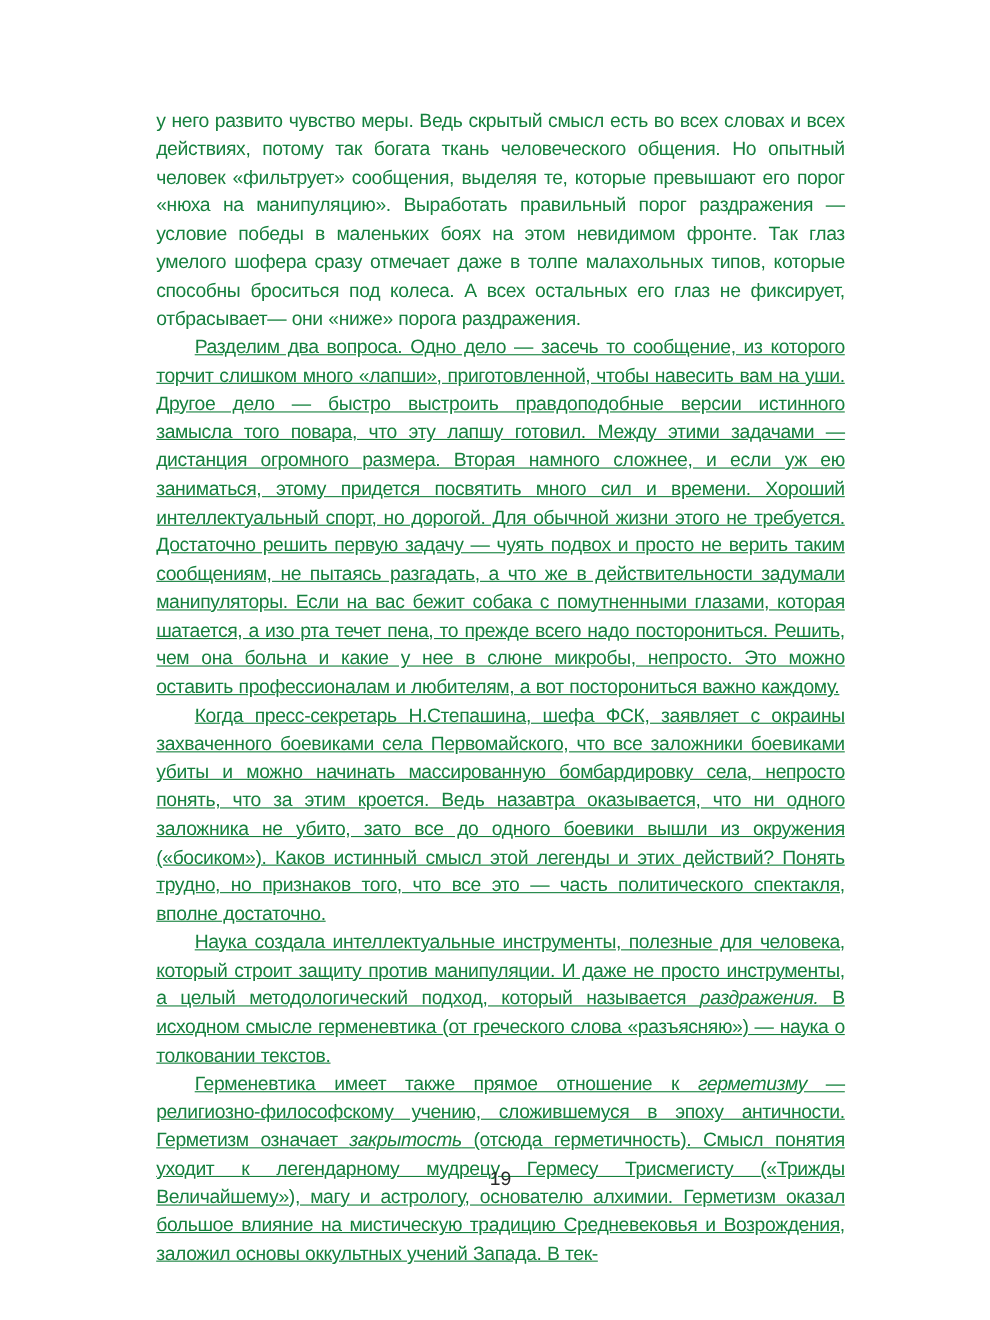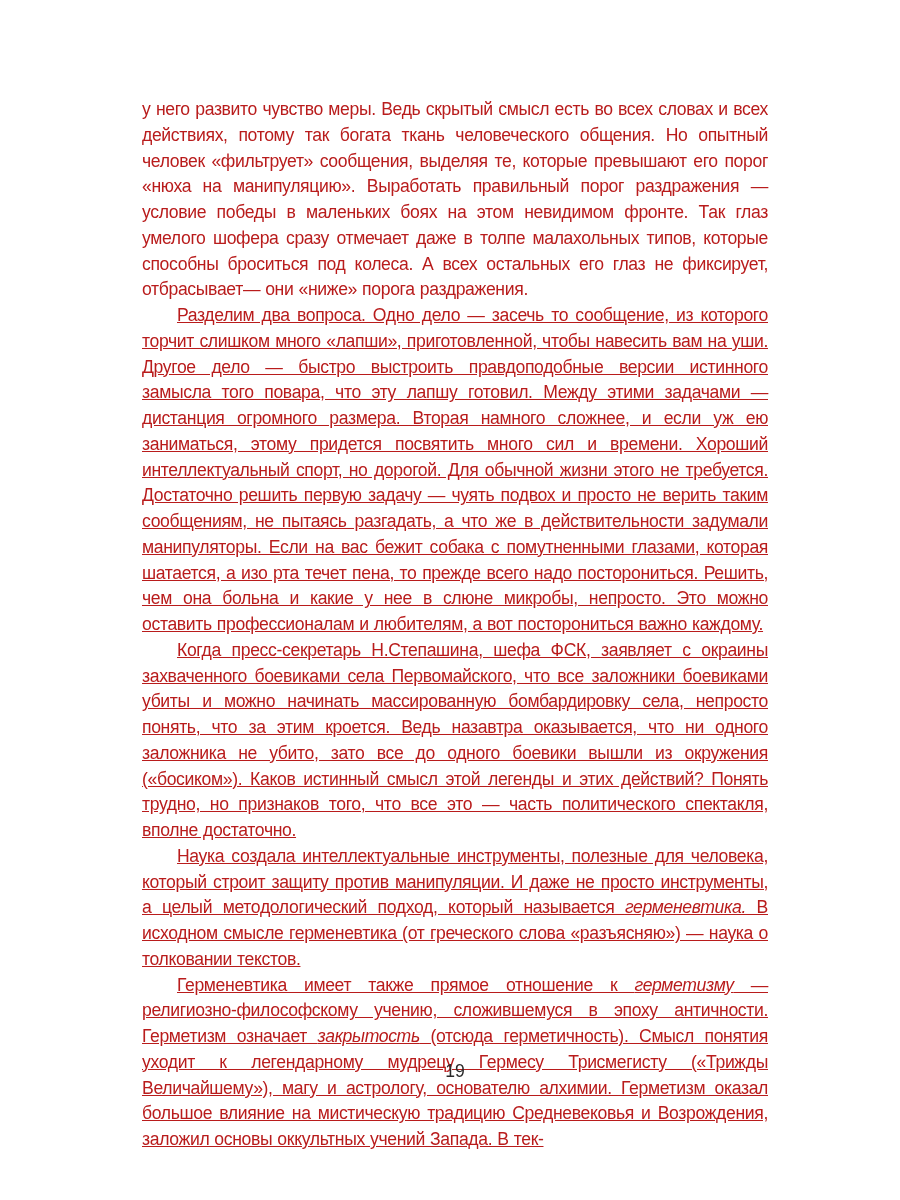--- a/index.html
+++ b/index.html
@@ -5,21 +5,21 @@
     html, body { margin: 0; padding: 0; background: #ffffff; }
     body { width: 900px; height: 1200px; position: relative; overflow: hidden; }
     .page-text {
       position: absolute;
       left: 142px;
       top: 97px;
       width: 626px;
       font-family: "Liberation Sans", sans-serif;
       font-size: 17.6px;
       line-height: 25.75px;
-      color: #b91c1c;
+      color: #15803d;
       text-align: justify;
       hyphens: manual;
       letter-spacing: -0.35px;
       word-spacing: 0.5px;
     }
     .page-text p { margin: 0; }
     .page-text p.indent { text-indent: 35px; text-decoration: underline; }
     .page-text em { font-style: italic; }
     .page-number {
       position: absolute;
@@ -39,20 +39,20 @@
   <p>
     <span>у него развито чувство меры. Ведь скрытый смысл есть во всех сло­вах и всех действиях, потому так богата ткань человеческого обще­ния. Но опытный человек «фильтрует» сообщения, выделяя те, кото­рые превышают его порог «нюха на манипуляцию». Выработать пра­вильный порог раздражения — условие победы в маленьких боях на этом невидимом фронте. Так глаз умелого шофера сразу отмечает даже в толпе малахольных типов, которые способны броситься под колеса. А всех остальных его глаз не фиксирует, отбрасывает— они «ниже» порога раздражения.</span>
   </p>
   <p class="indent">
     <span>Разделим два вопроса. Одно дело — засечь то сообщение, из ко­торого торчит слишком много «лапши», приготовленной, чтобы наве­сить вам на уши. Другое дело — быстро выстроить правдоподобные версии истинного замысла того повара, что эту лапшу готовил. Меж­ду этими задачами — дистанция огромного размера. Вторая намно­го сложнее, и если уж ею заниматься, этому придется посвятить мно­го сил и времени. Хороший интеллектуальный спорт, но дорогой. Для обычной жизни этого не требуется. Достаточно решить первую зада­чу — чуять подвох и просто не верить таким сообщениям, не пыта­ясь разгадать, а что же в действительности задумали манипуляторы. Если на вас бежит собака с помутненными глазами, которая шатает­ся, а изо рта течет пена, то прежде всего надо посторониться. Решить, чем она больна и какие у нее в слюне микробы, непросто. Это мож­но оставить профессионалам и любителям, а вот посторониться важ­но каждому.</span>
   </p>
   <p class="indent">
     <span>Когда пресс-секретарь Н.Степашина, шефа ФСК, заявляет с окраи­ны захваченного боевиками села Первомайского, что все заложники боевиками убиты и можно начинать массированную бомбардировку села, непросто понять, что за этим кроется. Ведь назавтра оказыва­ется, что ни одного заложника не убито, зато все до одного боевики вышли из окружения («босиком»). Каков истинный смысл этой леген­ды и этих действий? Понять трудно, но признаков того, что все это — часть политического спектакля, вполне достаточно.</span>
   </p>
   <p class="indent">
-    <span>Наука создала интеллектуальные инструменты, полезные для че­ловека, который строит защиту против манипуляции. И даже не про­сто инструменты, а целый методологический подход, который назы­вается </span><em>герменевтика.</em><span> В исходном смысле герменевтика (от греческо­го слова «разъясняю») — наука о толковании текстов.</span>
+    <span>Наука создала интеллектуальные инструменты, полезные для че­ловека, который строит защиту против манипуляции. И даже не про­сто инструменты, а целый методологический подход, который назы­вается </span><em>раздражения.</em><span> В исходном смысле герменевтика (от греческо­го слова «разъясняю») — наука о толковании текстов.</span>
   </p>
   <p class="indent">
     <span>Герменевтика имеет также прямое отношение к </span><em>герметизму</em><span> — религиозно-философскому учению, сложившемуся в эпоху антично­сти. Герметизм означает </span><em>закрытость</em><span> (отсюда герметичность). Смысл понятия уходит к легендарному мудрецу Гермесу Трисмегисту («Триж­ды Величайшему»), магу и астрологу, основателю алхимии. Герметизм оказал большое влияние на мистическую традицию Средневековья и Возрождения, заложил основы оккультных учений Запада. В тек-</span>
   </p>
 </div>
 
 <div class="page-number">19</div>
 
 </body></html>

